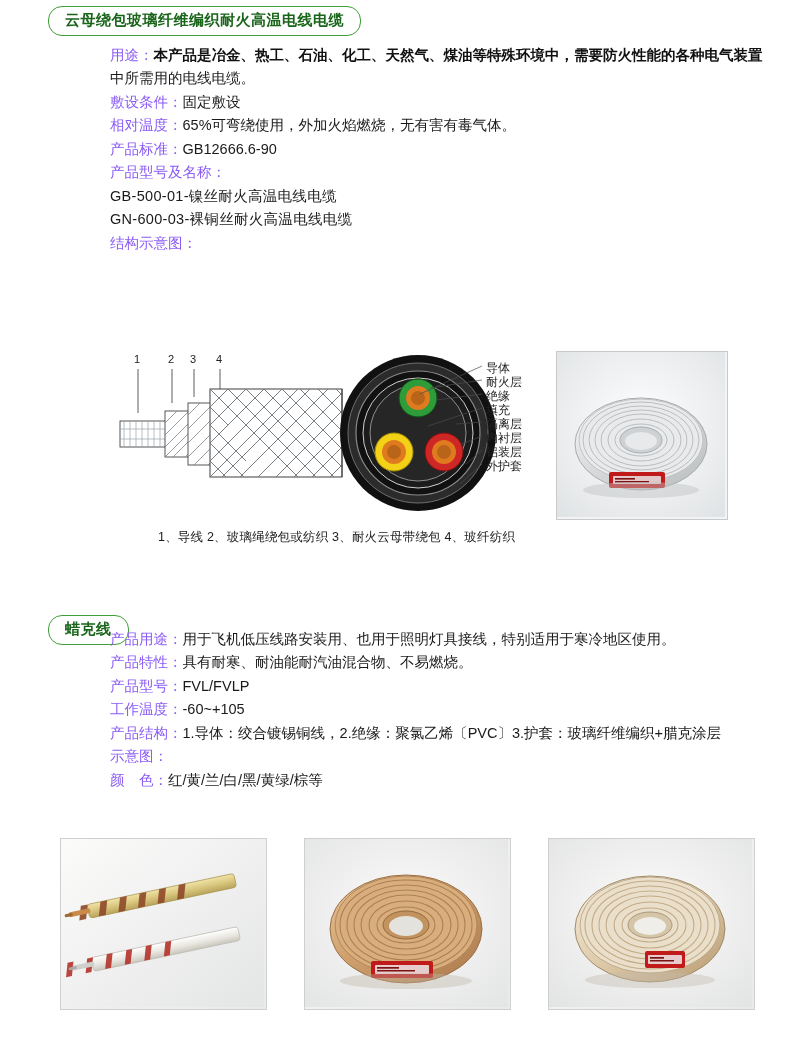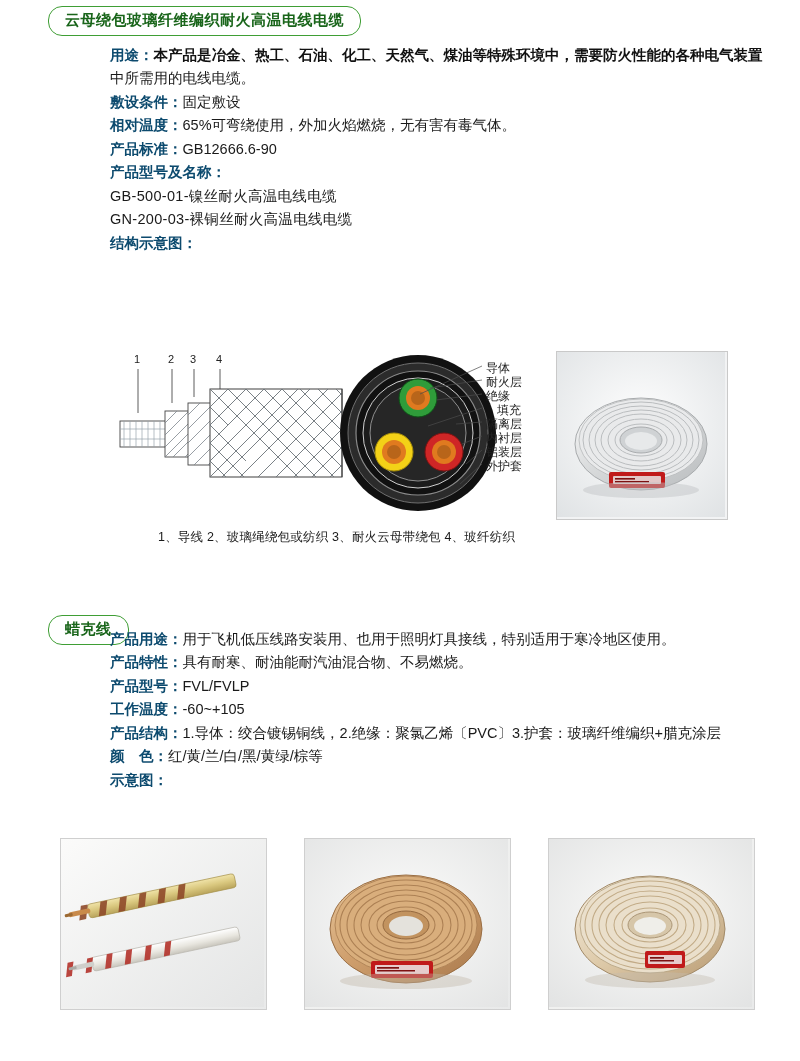--- a/index.html
+++ b/index.html
@@ -51,22 +51,22 @@
   }
   #spec1 { top: 44px; }
   #spec2 { top: 628px; }
 
   .spec-row {
     display: block;
     margin: 0;
     padding: 0;
   }
   .lbl {
-    color: #0c4a6e;
-    font-weight: bold;
+    color: #8b5cf6;
+    font-weight: normal;
     white-space: nowrap;
   }
   .val {
     color: #1a1a1a;
   }
   .val-strong {
     color: #111;
     font-weight: bold;
   }
   .cont {
@@ -162,21 +162,21 @@
     <div class="spec-row">
       <span class="lbl">相对温度：</span><span class="val">65%可弯绕使用，外加火焰燃烧，无有害有毒气体。</span>
     </div>
     <div class="spec-row">
       <span class="lbl">产品标准：</span><span class="val">GB12666.6-90</span>
     </div>
     <div class="spec-row">
       <span class="lbl">产品型号及名称：</span>
     </div>
     <span class="model-line">GB-500-01-镍丝耐火高温电线电缆</span>
-    <span class="model-line">GN-200-03-裸铜丝耐火高温电线电缆</span>
+    <span class="model-line">GN-600-03-裸铜丝耐火高温电线电缆</span>
     <div class="spec-row">
       <span class="lbl">结构示意图：</span>
     </div>
   </div>
 
   <div id="fig1">
 
     <svg width="250" height="175" viewBox="0 0 250 175" style="position:absolute;left:0;top:0;">
 
       <g stroke="#333" stroke-width="0.8" fill="none">
@@ -296,21 +296,21 @@
         <line x1="124" y1="76" x2="150" y2="74"></line>
         <line x1="130" y1="96" x2="150" y2="88"></line>
         <line x1="134" y1="116" x2="150" y2="102"></line>
         <line x1="128" y1="136" x2="150" y2="116"></line>
       </g>
     </svg>
 
     <span class="xs-label" style="left:376px; top:15px;">导体</span>
     <span class="xs-label" style="left:376px; top:29px;text-align:right;">耐火层</span>
     <span class="xs-label" style="left:376px; top:43px;">绝缘</span>
-    <span class="xs-label" style="left:376px; top:57px;margin-left:11px;">填充</span>
+    <span class="xs-label" style="left:376px; top:57px;">填充</span>
     <span class="xs-label" style="left:376px; top:71px;text-align:center;">隔离层</span>
     <span class="xs-label" style="left:376px; top:85px;">内衬层</span>
     <span class="xs-label" style="left:376px; top:99px;">铝装层</span>
     <span class="xs-label" style="left:376px; top:113px;">外护套</span>
   </div>
 
   <div class="photo" id="photo1">
     <svg class="coil-svg" width="168" height="165" viewBox="0 0 168 165">
       <defs>
         <radialGradient id="bg1" cx="50%" cy="45%" r="75%">
@@ -368,24 +368,24 @@
     <div class="spec-row">
       <span class="lbl">产品型号：</span><span class="val">FVL/FVLP</span>
     </div>
     <div class="spec-row">
       <span class="lbl">工作温度：</span><span class="val">-60~+105</span>
     </div>
     <div class="spec-row">
       <span class="lbl">产品结构：</span><span class="val">1.导体：绞合镀锡铜线，2.绝缘：聚氯乙烯〔PVC〕3.护套：玻璃纤维编织+腊克涂层</span>
     </div>
     <div class="spec-row">
+      <span class="lbl">示意图：</span>
+    </div>
+    <div class="spec-row">
       <span class="lbl">颜　色：</span><span class="val">红/黄/兰/白/黑/黄绿/棕等</span>
-    </div>
-    <div class="spec-row">
-      <span class="lbl">示意图：</span>
     </div>
   </div>
 
   <div id="photos2">
 
     <div class="p2" id="p2a">
       <svg width="203" height="168" viewBox="0 0 203 168">
         <defs>
           <linearGradient id="bg2" x1="0" y1="0" x2="1" y2="1">
             <stop offset="0%" stop-color="#fbfbfa"></stop>

